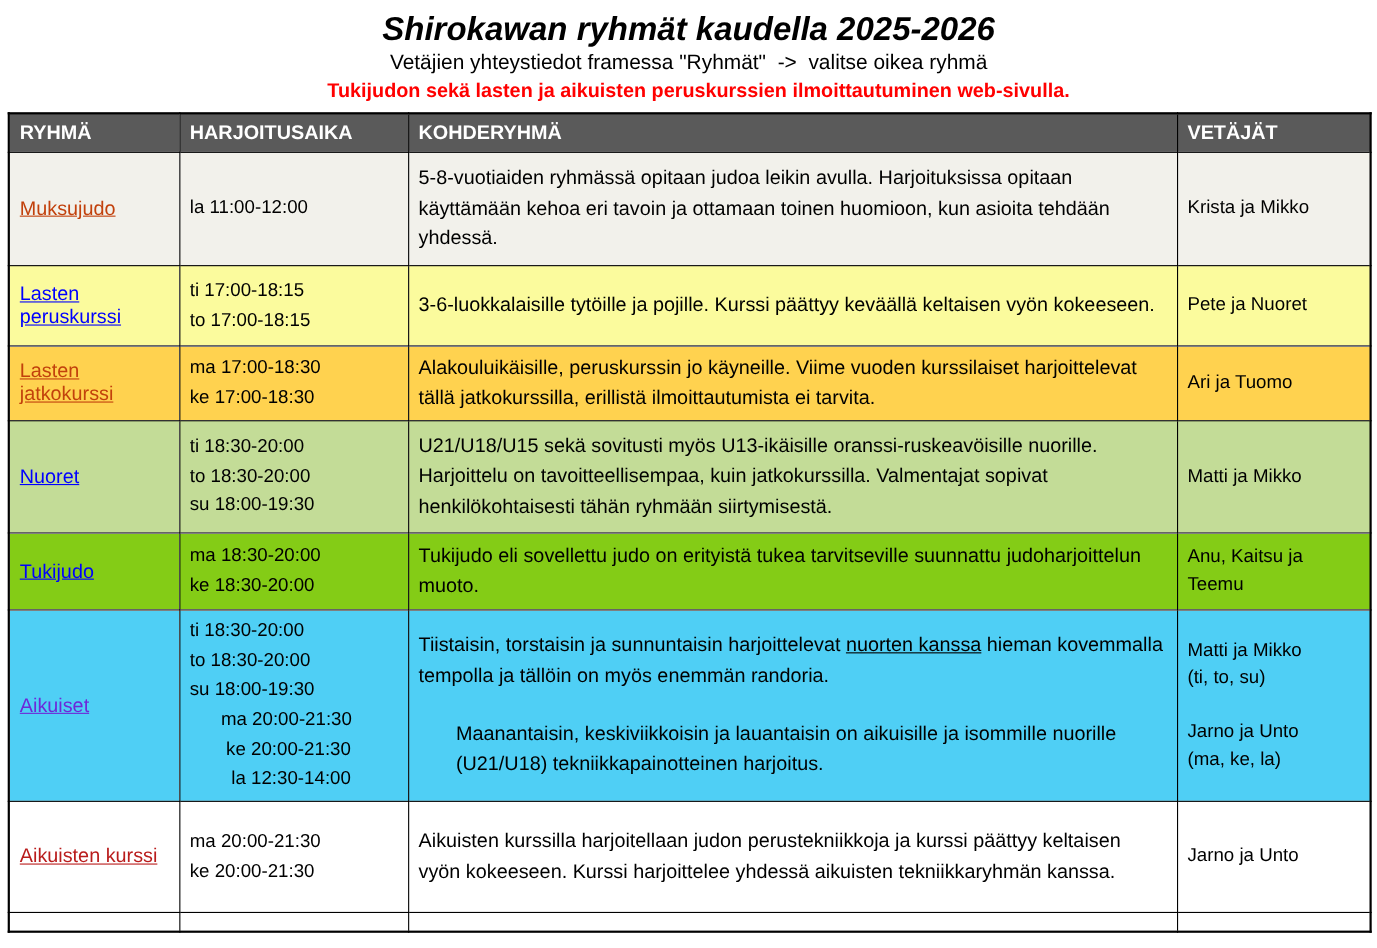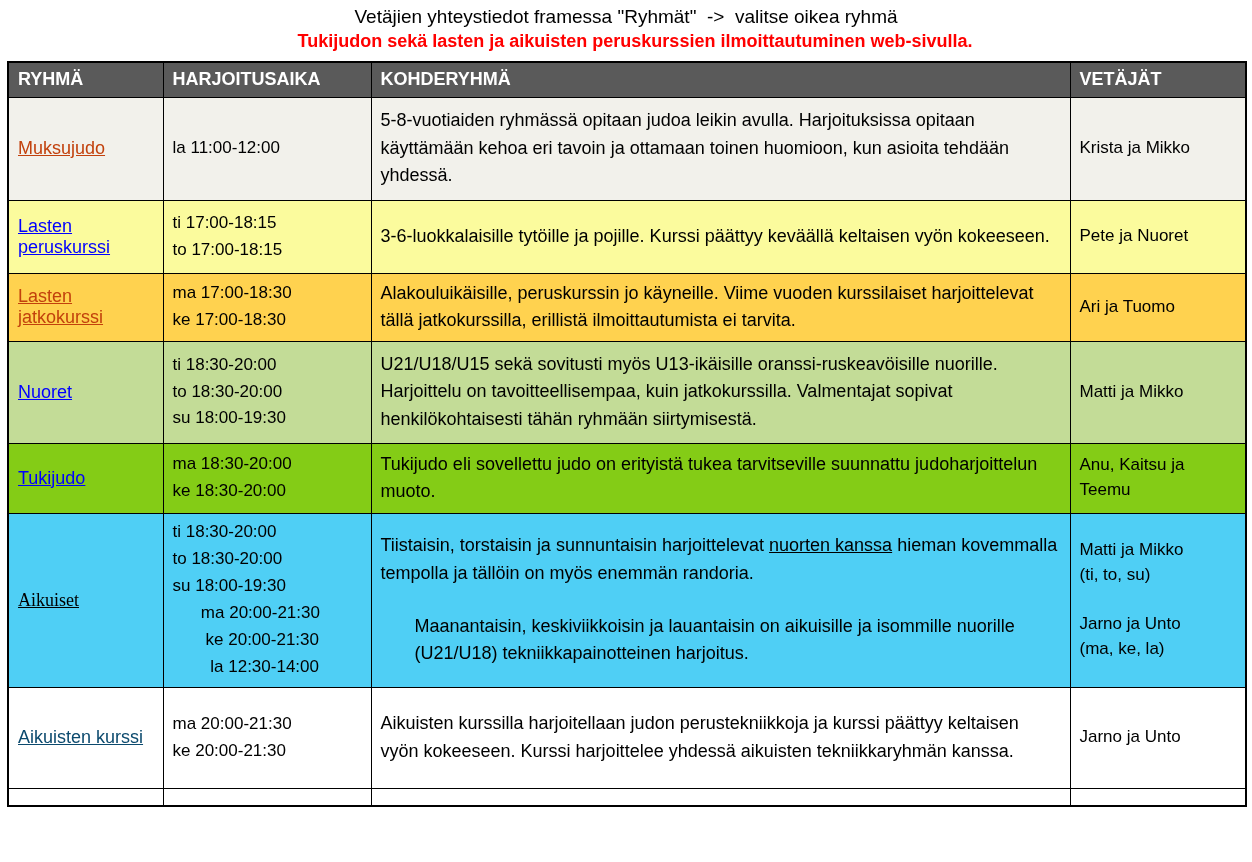--- a/index.html
+++ b/index.html
@@ -38,20 +38,21 @@
   .u { text-decoration: underline; }
 
   .r0 { height: 103px; } .r1 { height: 73px; }  .r2 { height: 68px; }
   .r3 { height: 102px; } .r4 { height: 70px; }  .r5 { height: 174px; }
   .r6 { height: 101px; } .r7 { height: 18px; }
 </style>
 </head>
 <body>
 
 <div class="titles">
+  <div class="page-title">Shirokawan ryhmät kaudella 2025-2026</div>
   <div class="page-subtitle">Vetäjien yhteystiedot framessa "Ryhmät"&nbsp; -&gt; &nbsp;valitse oikea ryhmä</div>
   <div class="page-notice" style="color: rgb(255, 0, 0);">Tukijudon sekä lasten ja aikuisten peruskurssien ilmoittautuminen web-sivulla.</div>
 </div>
 
 <table class="groups">
   <colgroup>
     <col style="width:155px">
       <col style="width:208px">
       <col style="width:699px">
       <col style="width:176px">
@@ -111,42 +112,42 @@
       </td>
       <td class="c-time">ma 18:30-20:00
 ke 18:30-20:00</td>
       <td class="c-desc">Tukijudo eli sovellettu judo on erityistä tukea tarvitseville suunnattu judoharjoittelun muoto.</td>
       <td class="c-lead">Anu, Kaitsu ja
 Teemu</td>
     </tr>
 
     <tr class="r5" style="background-color: rgb(79, 207, 245);">
       <td class="c-name">
-        <a href="#" style="color: #000000; font-family: Liberation Serif, serif;">Aikuiset</a>
+        <a href="#" style="color: #6d28d9;">Aikuiset</a>
       </td>
       <td class="c-time">ti 18:30-20:00
 to 18:30-20:00
 su 18:00-19:30
 &nbsp;&nbsp;&nbsp;&nbsp;&nbsp;&nbsp;ma 20:00-21:30
 &nbsp;&nbsp;&nbsp;&nbsp;&nbsp;&nbsp;&nbsp;ke 20:00-21:30
 &nbsp;&nbsp;&nbsp;&nbsp;&nbsp;&nbsp;&nbsp;&nbsp;la 12:30-14:00</td>
       <td class="c-desc">
         <p><span>Tiistaisin, torstaisin ja sunnuntaisin harjoittelevat </span><span class="u">nuorten kanssa</span><span> hieman kovemmalla tempolla ja tällöin on myös enemmän randoria.</span></p>
         <p class="gap indent">Maanantaisin, keskiviikkoisin ja lauantaisin on aikuisille ja isommille nuorille (U21/U18) tekniikkapainotteinen harjoitus.</p>
       </td>
       <td class="c-lead">Matti ja Mikko
 (ti, to, su)
 
 Jarno ja Unto
 (ma, ke, la)</td>
     </tr>
 
     <tr class="r6" style="background-color: rgb(255, 255, 255);">
       <td class="c-name">
-        <a href="#" style="color: #0c4a6e;">Aikuisten kurssi</a>
+        <a href="#" style="color: #b91c1c;">Aikuisten kurssi</a>
       </td>
       <td class="c-time">ma 20:00-21:30
 ke 20:00-21:30</td>
       <td class="c-desc">Aikuisten kurssilla harjoitellaan judon perustekniikkoja ja kurssi päättyy keltaisen vyön kokeeseen. Kurssi harjoittelee yhdessä aikuisten tekniikkaryhmän kanssa.</td>
       <td class="c-lead">Jarno ja Unto</td>
     </tr>
 
     <tr class="r7" style="background-color: rgb(255, 255, 255);">
       <td class="c-name"></td>
       <td class="c-time"></td>

